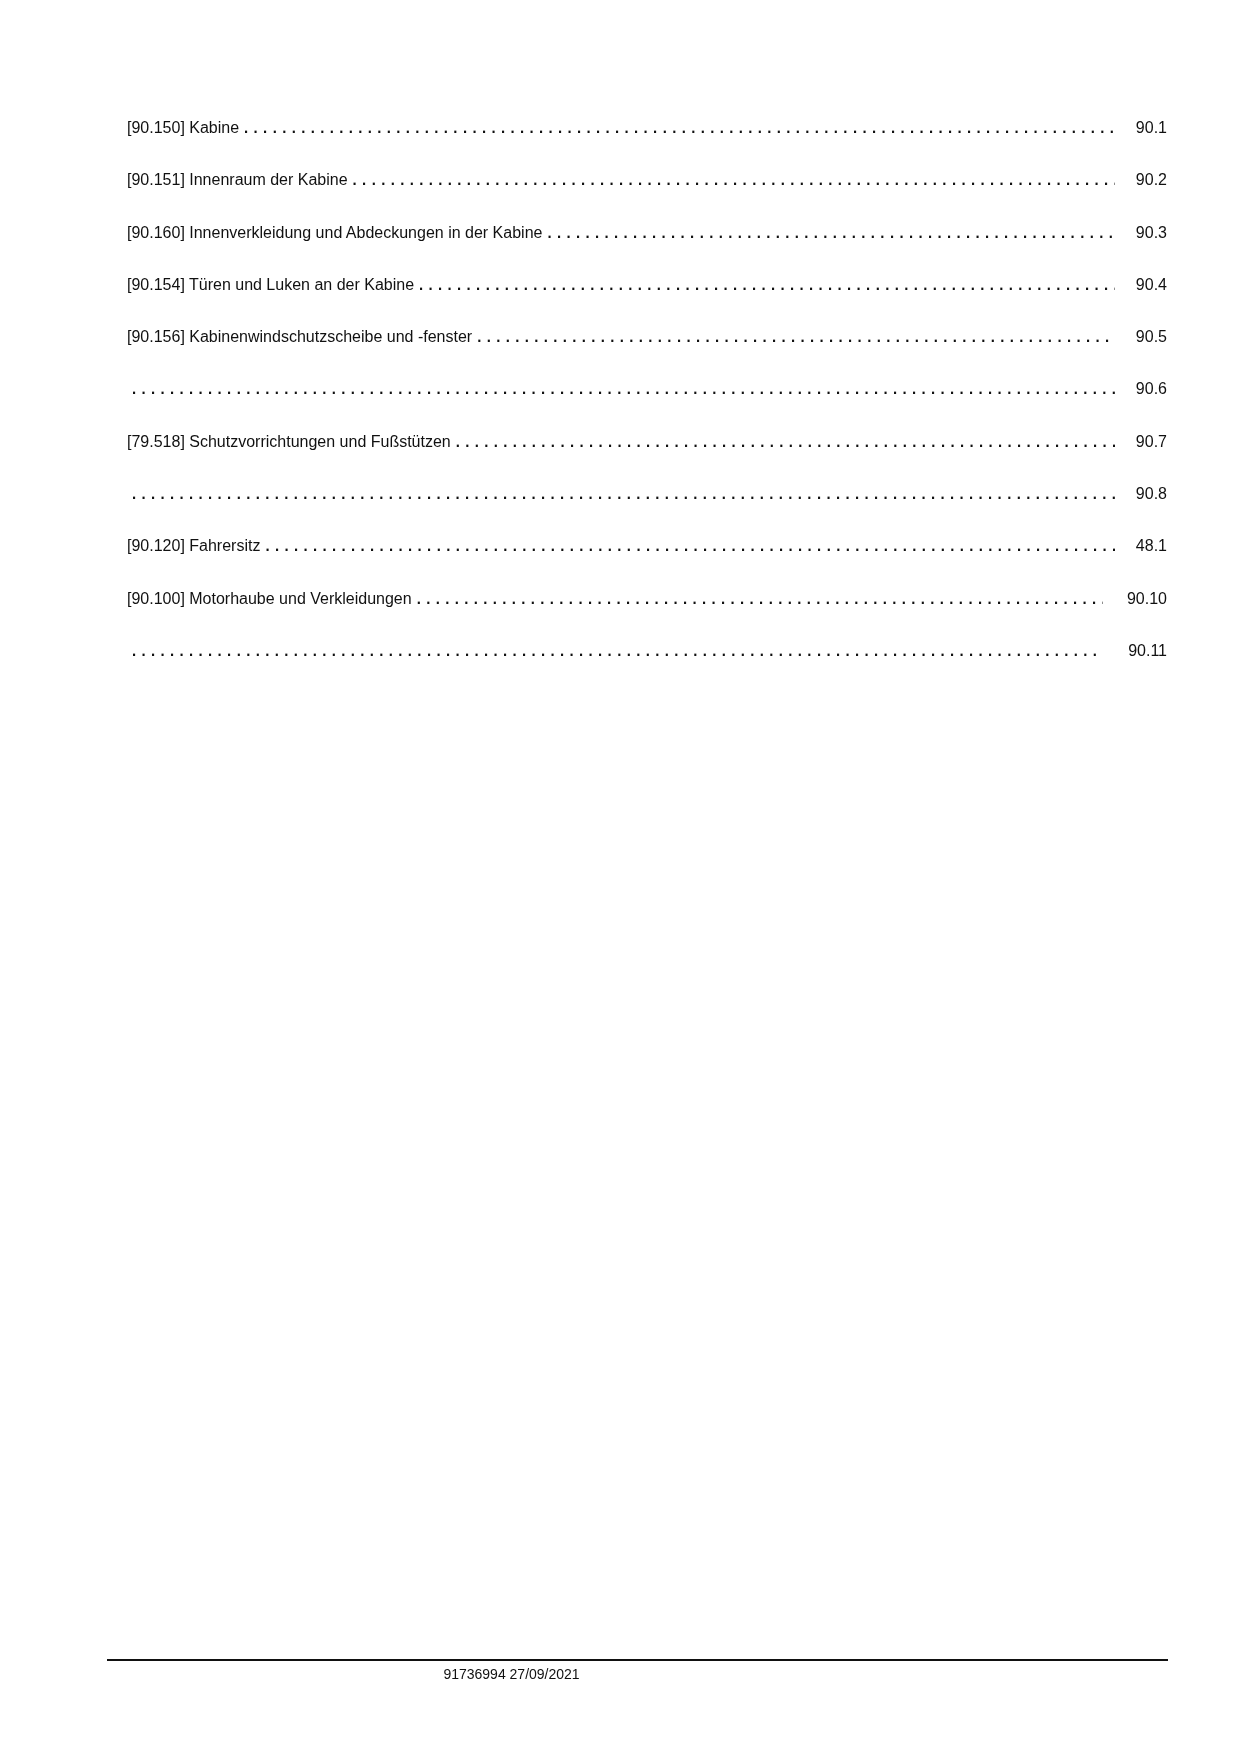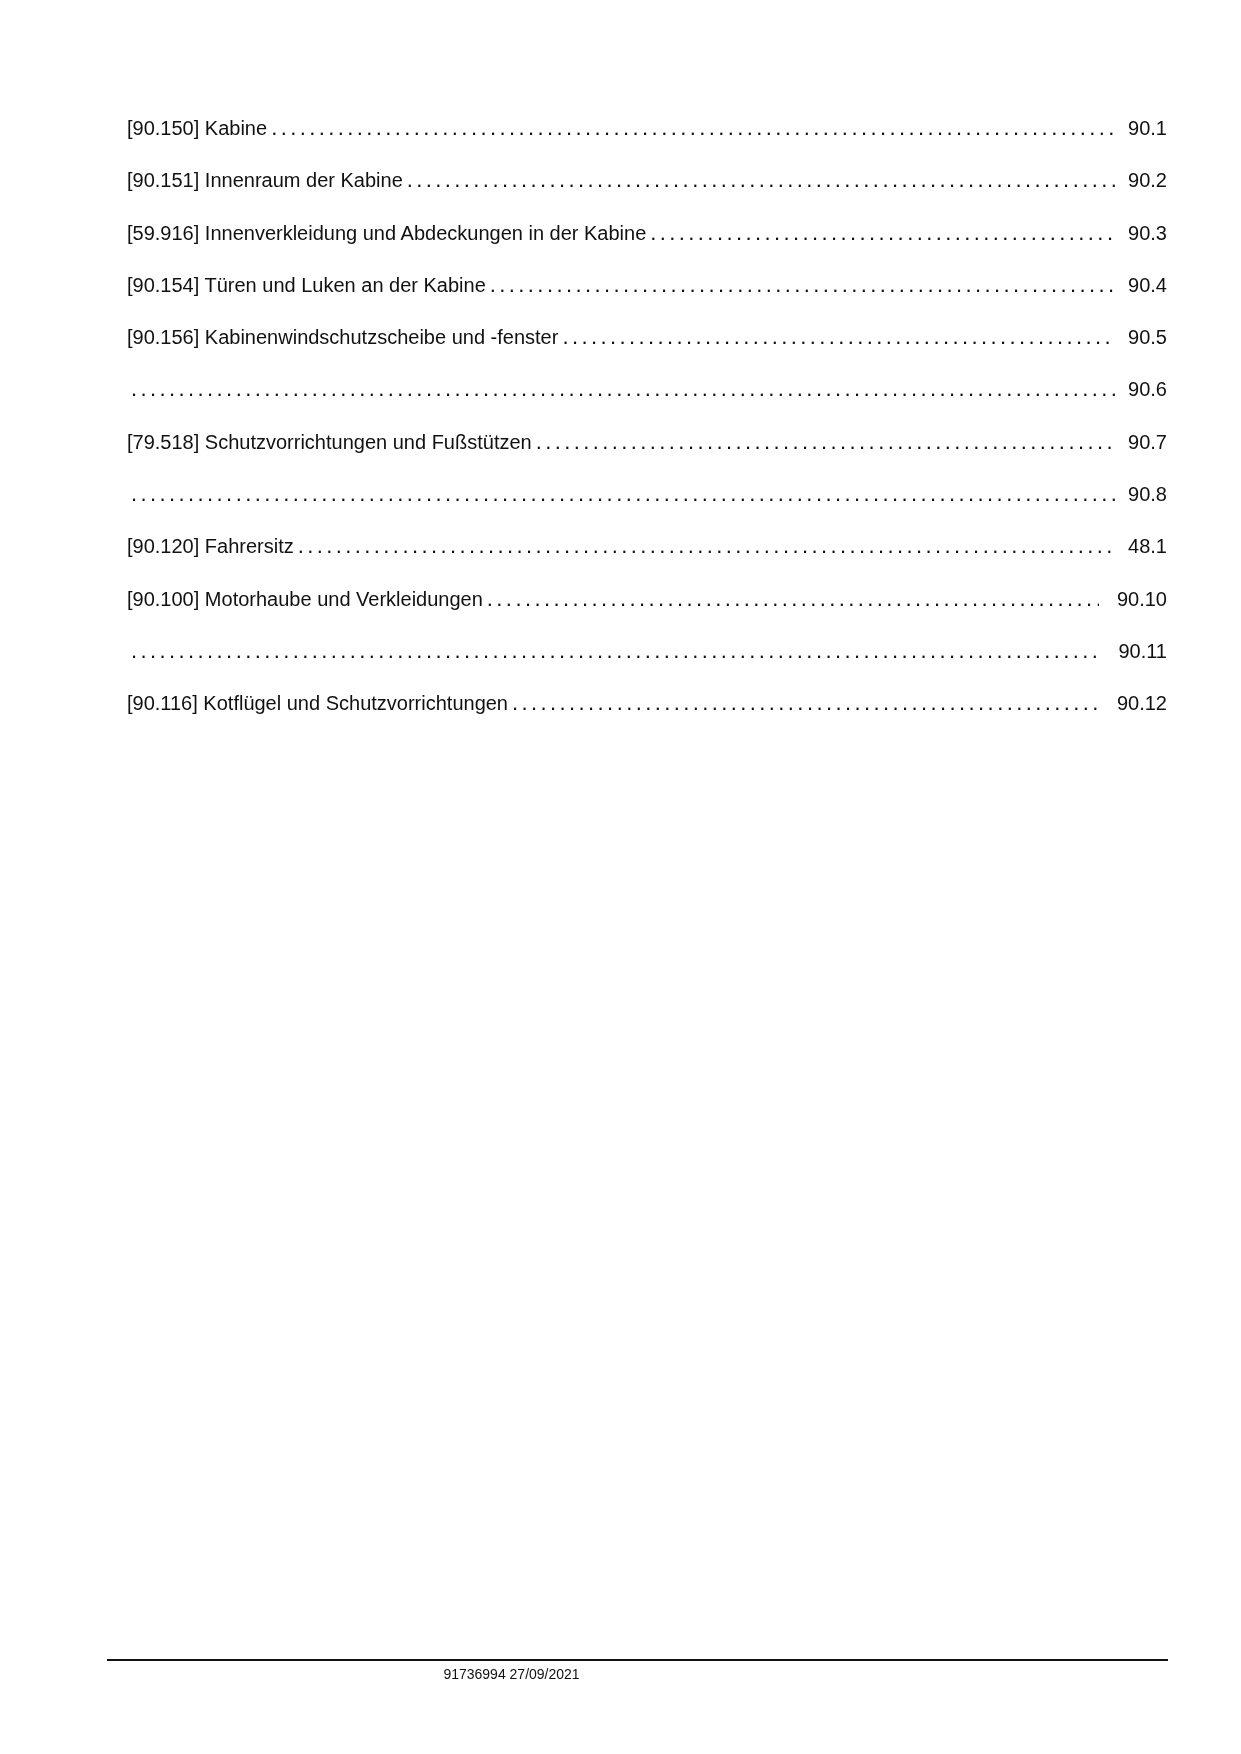--- a/index.html
+++ b/index.html
@@ -1,19 +1,19 @@
 <!DOCTYPE html>
 <html><head>
 <meta charset="utf-8">
 <style>
   html, body { margin: 0; padding: 0; background: #ffffff; }
   body { width: 1241px; height: 1754px; position: relative; overflow: hidden;
          font-family: "Liberation Sans", sans-serif; color: #111111; }
   .toc { position: absolute; left: 127px; top: 106px; width: 1040px; }
-  .toc-row { display: flex; align-items: baseline; height: 52.3px; font-size: 20px; line-height: 32px; }
+  .toc-row { display: flex; align-items: baseline; height: 52.3px; font-size: 16px; line-height: 32px; }
   .toc-title { white-space: nowrap; }
   .toc-leader { flex: 1; overflow: hidden; white-space: nowrap; margin: 0 6px 0 4px;
                 letter-spacing: 3.4px; font-size: 22px; }
   .toc-leader::before { content: "........................................................................................................................................................................................"; }
   .toc-page { white-space: nowrap; text-align: right; min-width: 46px; margin-top: 6px; }
   .toc-row.wide .toc-leader { margin-right: 18px; }
   .footer-rule { position: absolute; left: 107px; top: 1659px; width: 1061px; height: 2px; background: #111111; }
   .footer-text { position: absolute; left: 0; width: 1023px; top: 1666px; text-align: center;
                  font-size: 14px; color: #111111; }
 </style>
@@ -25,21 +25,21 @@
     <span class="toc-title">[90.150] Kabine</span>
     <span class="toc-leader"></span>
     <span class="toc-page">90.1</span>
   </div>
   <div class="toc-row">
     <span class="toc-title">[90.151] Innenraum der Kabine</span>
     <span class="toc-leader"></span>
     <span class="toc-page">90.2</span>
   </div>
   <div class="toc-row">
-    <span class="toc-title">[59.916] Innenverkleidung und Abdeckungen in der Kabine</span>
+    <span class="toc-title">[90.160] Innenverkleidung und Abdeckungen in der Kabine</span>
     <span class="toc-leader"></span>
     <span class="toc-page">90.3</span>
   </div>
   <div class="toc-row">
     <span class="toc-title">[90.154] Türen und Luken an der Kabine</span>
     <span class="toc-leader"></span>
     <span class="toc-page">90.4</span>
   </div>
   <div class="toc-row">
     <span class="toc-title">[90.156] Kabinenwindschutzscheibe und -fenster</span>
@@ -66,21 +66,16 @@
   </div>
   <div class="toc-row wide">
     <span class="toc-title">[90.100] Motorhaube und Verkleidungen</span>
     <span class="toc-leader"></span>
     <span class="toc-page">90.10</span>
   </div>
   <div class="toc-row wide">
     <span class="toc-leader"></span>
     <span class="toc-page">90.11</span>
   </div>
-  <div class="toc-row wide">
-    <span class="toc-title">[90.116] Kotflügel und Schutzvorrichtungen</span>
-    <span class="toc-leader"></span>
-    <span class="toc-page">90.12</span>
-  </div>
 </div>
 
 <div class="footer-rule"></div>
 <div class="footer-text">91736994 27/09/2021</div>
 
 </body></html>

